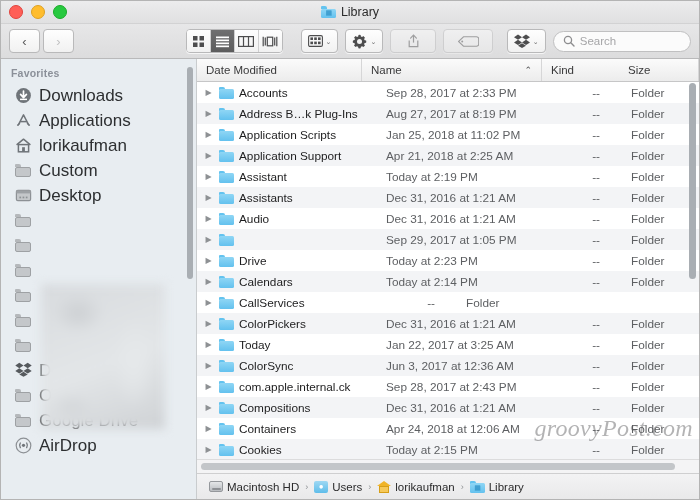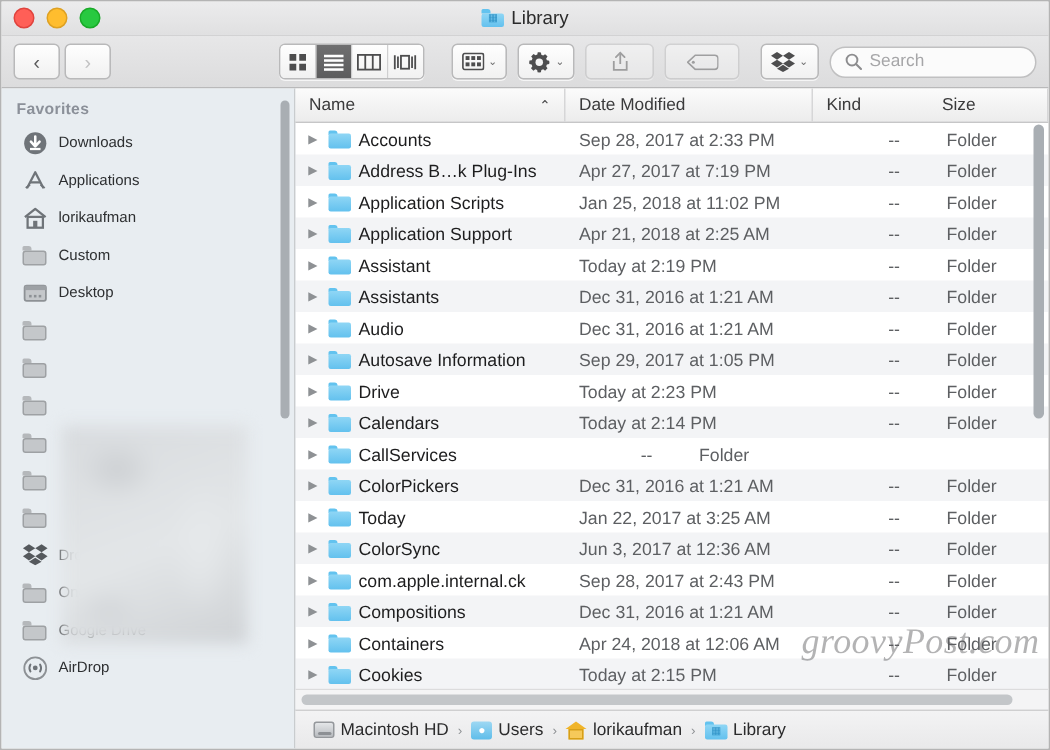--- a/index.html
+++ b/index.html
@@ -115,21 +115,21 @@
     border-right: 1px solid #c9ccce;
     position: relative; overflow: hidden;
     padding-top: 6px; box-sizing: border-box;
   }
   .sb-header {
     font-size: 10.5px; color: #8b9099; font-weight: bold;
     padding: 2px 0 4px 10px; letter-spacing: .2px;
   }
   .sb-item {
     height: 25px; display: flex; align-items: center; gap: 7px;
-    padding-left: 14px; font-size: 10px; color: #2d2f31; cursor: default;
+    padding-left: 14px; font-size: 17px; color: #2d2f31; cursor: default;
   }
   .sb-icon { width: 17px; height: 17px; flex: none; position: relative; }
   
   .gfold { position: relative; width: 16px; height: 13px; }
   .gfold .t {
     position: absolute; left: 0; top: 0; width: 6px; height: 3px;
     background: #b5b8bb; border-radius: 1px 2px 0 0;
   }
   .gfold .b {
     position: absolute; left: 0; top: 2.5px; width: 16px; height: 10px;
@@ -514,26 +514,26 @@
         <span>AirDrop</span>
       </div>
 
       <div class="sb-blur"></div>
       <div class="sb-scroll"></div>
     </div>
 
     <div class="filepane">
 
       <div class="colhead">
+        <div class="ch date">
+          <span>Date Modified</span>
+        </div>
         <div class="ch name">
           <span>Name</span>
           <span class="sortarrow">⌃</span>
-        </div>
-        <div class="ch date">
-          <span>Date Modified</span>
         </div>
         <div class="ch kind">
           <span>Kind</span>
         </div>
         <div class="ch size">
           <span>Size</span>
         </div>
       </div>
 
       <div class="rows" id="rows">
@@ -552,21 +552,21 @@
           </div>
           <div class="row even">
             <div class="cell name">
               <span class="tri">▶</span>
               <span class="fico">
                 <span class="tab"></span>
                 <span class="body"></span>
               </span>
               <span>Address B…k Plug-Ins</span>
             </div>
-            <div class="cell date">Apr 27, 2017 at 7:19 PM</div>
+            <div class="cell date">Aug 27, 2017 at 8:19 PM</div>
             <div class="cell size">--</div>
             <div class="cell kind">Folder</div>
           </div>
           <div class="row odd">
             <div class="cell name">
               <span class="tri">▶</span>
               <span class="fico">
                 <span class="tab"></span>
                 <span class="body"></span>
               </span>
@@ -628,21 +628,20 @@
             <div class="cell size">--</div>
             <div class="cell kind">Folder</div>
           </div>
           <div class="row even">
             <div class="cell name">
               <span class="tri">▶</span>
               <span class="fico">
                 <span class="tab"></span>
                 <span class="body"></span>
               </span>
-              <span>Autosave Information</span>
             </div>
             <div class="cell date">Sep 29, 2017 at 1:05 PM</div>
             <div class="cell size">--</div>
             <div class="cell kind">Folder</div>
           </div>
           <div class="row odd">
             <div class="cell name">
               <span class="tri">▶</span>
               <span class="fico">
                 <span class="tab"></span>

